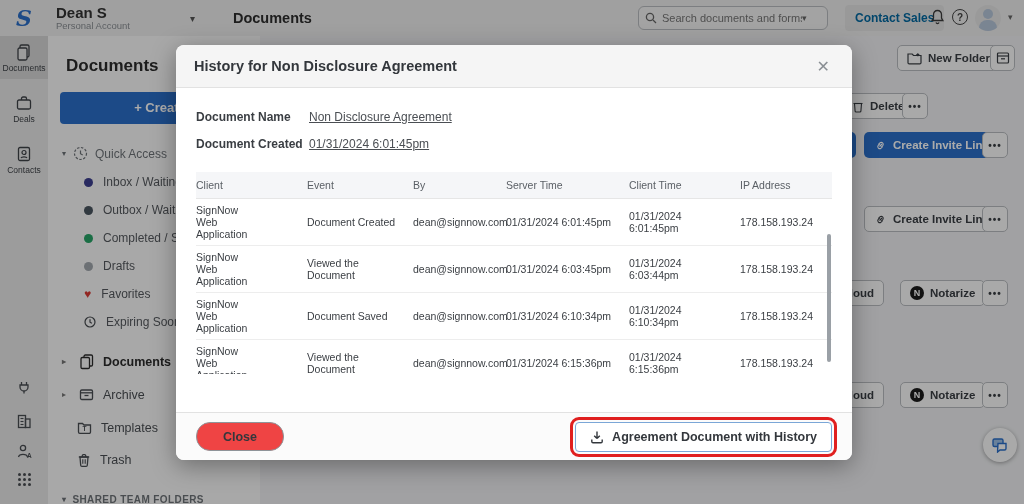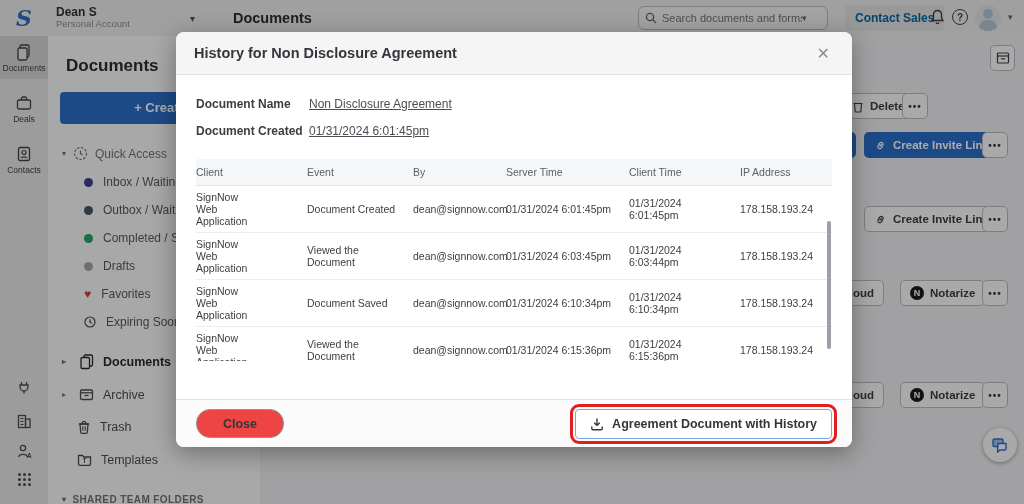--- a/index.html
+++ b/index.html
@@ -6,21 +6,21 @@
   html,body { width:1024px; height:504px; overflow:hidden; }
   body { font-family:"Liberation Sans", sans-serif; background:#e9eaec; position:relative; color:#333; }
 
   
   .stage { position:absolute; inset:0; }
 
   
   .topbar { position:absolute; top:0; left:0; width:1024px; height:36px; background:#efefef; display:flex; align-items:center; z-index:1; }
   .logo { width:48px; text-align:center; font-family:"DejaVu Serif", serif; font-style:italic; font-weight:bold; font-size:22px; color:#2b6fc9; }
   .acct { margin-left:8px; line-height:1.1; }
-  .acct .nm { font-size:12px; font-weight:bold; color:#333; }
+  .acct .nm { font-size:15px; font-weight:bold; color:#333; }
   .acct .tp { font-size:9.5px; color:#8a8f94; }
   .acct-chev { margin-left:60px; color:#555; font-size:10px; }
   .pg-title { margin-left:38px; font-size:14.5px; font-weight:bold; color:#2d2d2d; }
   .searchbox { position:absolute; left:638px; top:6px; width:190px; height:24px; border:1px solid #b9bcc0; border-radius:6px; background:#f4f4f4; display:flex; align-items:center; padding:0 6px; }
   .searchbox input { border:0; outline:0; background:transparent; font-size:11px; color:#777; width:140px; font-family:"Liberation Sans", sans-serif; }
   .chev { color:#666; font-size:9px; }
   .contact { position:absolute; left:845px; top:5px; height:26px; padding:0 10px; display:flex; align-items:center; font-size:12px; font-weight:bold; color:#0369a1; background:#e4e4e4; border-radius:4px; }
   .tb-ic { position:absolute; top:8px; }
   .q-circle { width:16px; height:16px; border:1.4px solid #444; border-radius:50%; font-size:10px; font-weight:bold; color:#444; display:flex; align-items:center; justify-content:center; }
   .avatar { position:absolute; left:975px; top:5px; width:26px; height:26px; border-radius:50%; background:#e6e6e6; overflow:hidden; }
@@ -55,21 +55,21 @@
   .btn-b { position:absolute; height:26px; background:#2b6fc9; border-radius:5px; display:flex; align-items:center; gap:6px; padding:0 10px; font-size:11.5px; font-weight:bold; color:#fff; }
   .btn-sq { position:absolute; width:25px; height:26px; background:#fcfcfc; border:1px solid #b9bcc0; border-radius:5px; display:flex; align-items:center; justify-content:center; }
   .dots-b { letter-spacing:1px; font-size:10px; justify-content:center; padding:0; width:26px; }
   .nbadge { width:14px; height:14px; background:#1c1c1c; color:#fff; border-radius:50%; font-size:9px; font-weight:bold; display:flex; align-items:center; justify-content:center; flex:none; }
   .chat-fab { position:absolute; left:983px; top:428px; width:34px; height:34px; border-radius:50%; background:#fdfdfd; box-shadow:0 1px 4px rgba(0,0,0,.35); display:flex; align-items:center; justify-content:center; z-index:1; }
 
   
   .overlay { position:absolute; inset:0; background:rgba(0,0,0,0.33); z-index:5; }
 
   
-  .modal { position:absolute; left:176px; top:32px; width:676px; height:415px; background:#fff; border-radius:8px; box-shadow:0 6px 24px rgba(0,0,0,.35); z-index:10; overflow:hidden; }
+  .modal { position:absolute; left:176px; top:45px; width:676px; height:415px; background:#fff; border-radius:8px; box-shadow:0 6px 24px rgba(0,0,0,.35); z-index:10; overflow:hidden; }
   .m-head { height:43px; background:#f5f5f5; border-bottom:1px solid #e2e2e2; display:flex; align-items:center; justify-content:space-between; padding:0 18px; border-radius:8px 8px 0 0; }
   .m-title { font-size:14.5px; font-weight:bold; color:#33373c; }
   .m-close { font-size:16px; color:#8a8f94; cursor:pointer; padding:2px 4px; }
   .m-body { padding:20px 20px 0; }
   .info { display:flex; font-size:12px; }
   .info-col-l { width:324px; }
   .info-col-r { width:312px; }
   .info-row { display:flex; margin-bottom:9px; line-height:1.5; }
   .info-lbl { font-weight:bold; color:#3a3e43; flex:none; }
   .info-col-l .info-lbl { width:113px; }
@@ -255,49 +255,58 @@
         <svg width="17" height="17" viewBox="0 0 17 17">
             <rect x="2.5" y="4" width="12" height="9.5" rx="1.3" fill="none" stroke="#4a4e53" stroke-width="1.3"></rect>
             <line x1="2.5" y1="6.8" x2="14.5" y2="6.8" stroke="#4a4e53" stroke-width="1.3"></line>
             <line x1="6.5" y1="9.5" x2="10.5" y2="9.5" stroke="#4a4e53" stroke-width="1.3"></line>
           </svg>
       </span>
       <span>Archive</span>
     </div>
     <div class="fold-item" style="margin-left:28px;">
       <span>
+        <svg width="17" height="17" viewBox="0 0 17 17">
+            <path d="M2.5 4.5h4l1.5 1.5h6.5v7a1.3 1.3 0 0 1-1.3 1.3H3.8a1.3 1.3 0 0 1-1.3-1.3z" fill="none" stroke="#4a4e53" stroke-width="1.3"></path>
+            <text x="6.5" y="12.4" font-size="6.5" font-weight="bold" fill="#4a4e53">T</text>
+          </svg>
+      </span>
+      <span>Templates</span>
+    </div>
+    <div class="fold-item" style="margin-left:28px;">
+      <span>
         <svg width="16" height="16" viewBox="0 0 16 16">
             <path d="M4 5h8l-.7 8.2a1.2 1.2 0 0 1-1.2 1.1H5.9a1.2 1.2 0 0 1-1.2-1.1z" fill="none" stroke="#4a4e53" stroke-width="1.3"></path>
             <line x1="2.8" y1="5" x2="13.2" y2="5" stroke="#4a4e53" stroke-width="1.3"></line>
             <path d="M6.3 5V3.6a1 1 0 0 1 1-1h1.4a1 1 0 0 1 1 1V5" fill="none" stroke="#4a4e53" stroke-width="1.3"></path>
             <line x1="6.8" y1="7.3" x2="6.8" y2="11.8" stroke="#4a4e53" stroke-width="1.1"></line>
             <line x1="9.2" y1="7.3" x2="9.2" y2="11.8" stroke="#4a4e53" stroke-width="1.1"></line>
           </svg>
       </span>
       <span>Trash</span>
     </div>
-    <div class="fold-item" style="margin-left:28px;">
-      <span>
-        <svg width="17" height="17" viewBox="0 0 17 17">
-            <path d="M2.5 4.5h4l1.5 1.5h6.5v7a1.3 1.3 0 0 1-1.3 1.3H3.8a1.3 1.3 0 0 1-1.3-1.3z" fill="none" stroke="#4a4e53" stroke-width="1.3"></path>
-            <text x="6.5" y="12.4" font-size="6.5" font-weight="bold" fill="#4a4e53">T</text>
-          </svg>
-      </span>
-      <span>Templates</span>
-    </div>
 
     <div class="shared-head">
       <span style="font-size:8px;">▾</span>
       <span>SHARED TEAM FOLDERS</span>
     </div>
 
   </div>
 
   <div class="content">
 
+    <div class="btn-w" style="left:637px; top:9px;">
+      <span>
+        <svg width="15" height="13" viewBox="0 0 15 13">
+            <path d="M1 2h4.2l1.3 1.5H14v7.2a1.2 1.2 0 0 1-1.2 1.2H2.2A1.2 1.2 0 0 1 1 10.7z" fill="none" stroke="#3a3e43" stroke-width="1.2"></path>
+            <path d="M10.8 1.2v3m-1.5-1.5h3" stroke="#3a3e43" stroke-width="1.2"></path>
+          </svg>
+      </span>
+      <span>New Folder</span>
+    </div>
     <div class="btn-sq" style="left:730px; top:9px;">
       <svg width="14" height="14" viewBox="0 0 14 14">
           <rect x="1.5" y="2" width="11" height="10" rx="1" fill="none" stroke="#3a3e43" stroke-width="1.2"></rect>
           <line x1="1.5" y1="5" x2="12.5" y2="5" stroke="#3a3e43" stroke-width="1.2"></line>
           <line x1="5" y1="7.8" x2="9" y2="7.8" stroke="#3a3e43" stroke-width="1.2"></line>
         </svg>
     </div>
 
     <div class="btn-w" style="left:582px; top:57px;">
       <span>

